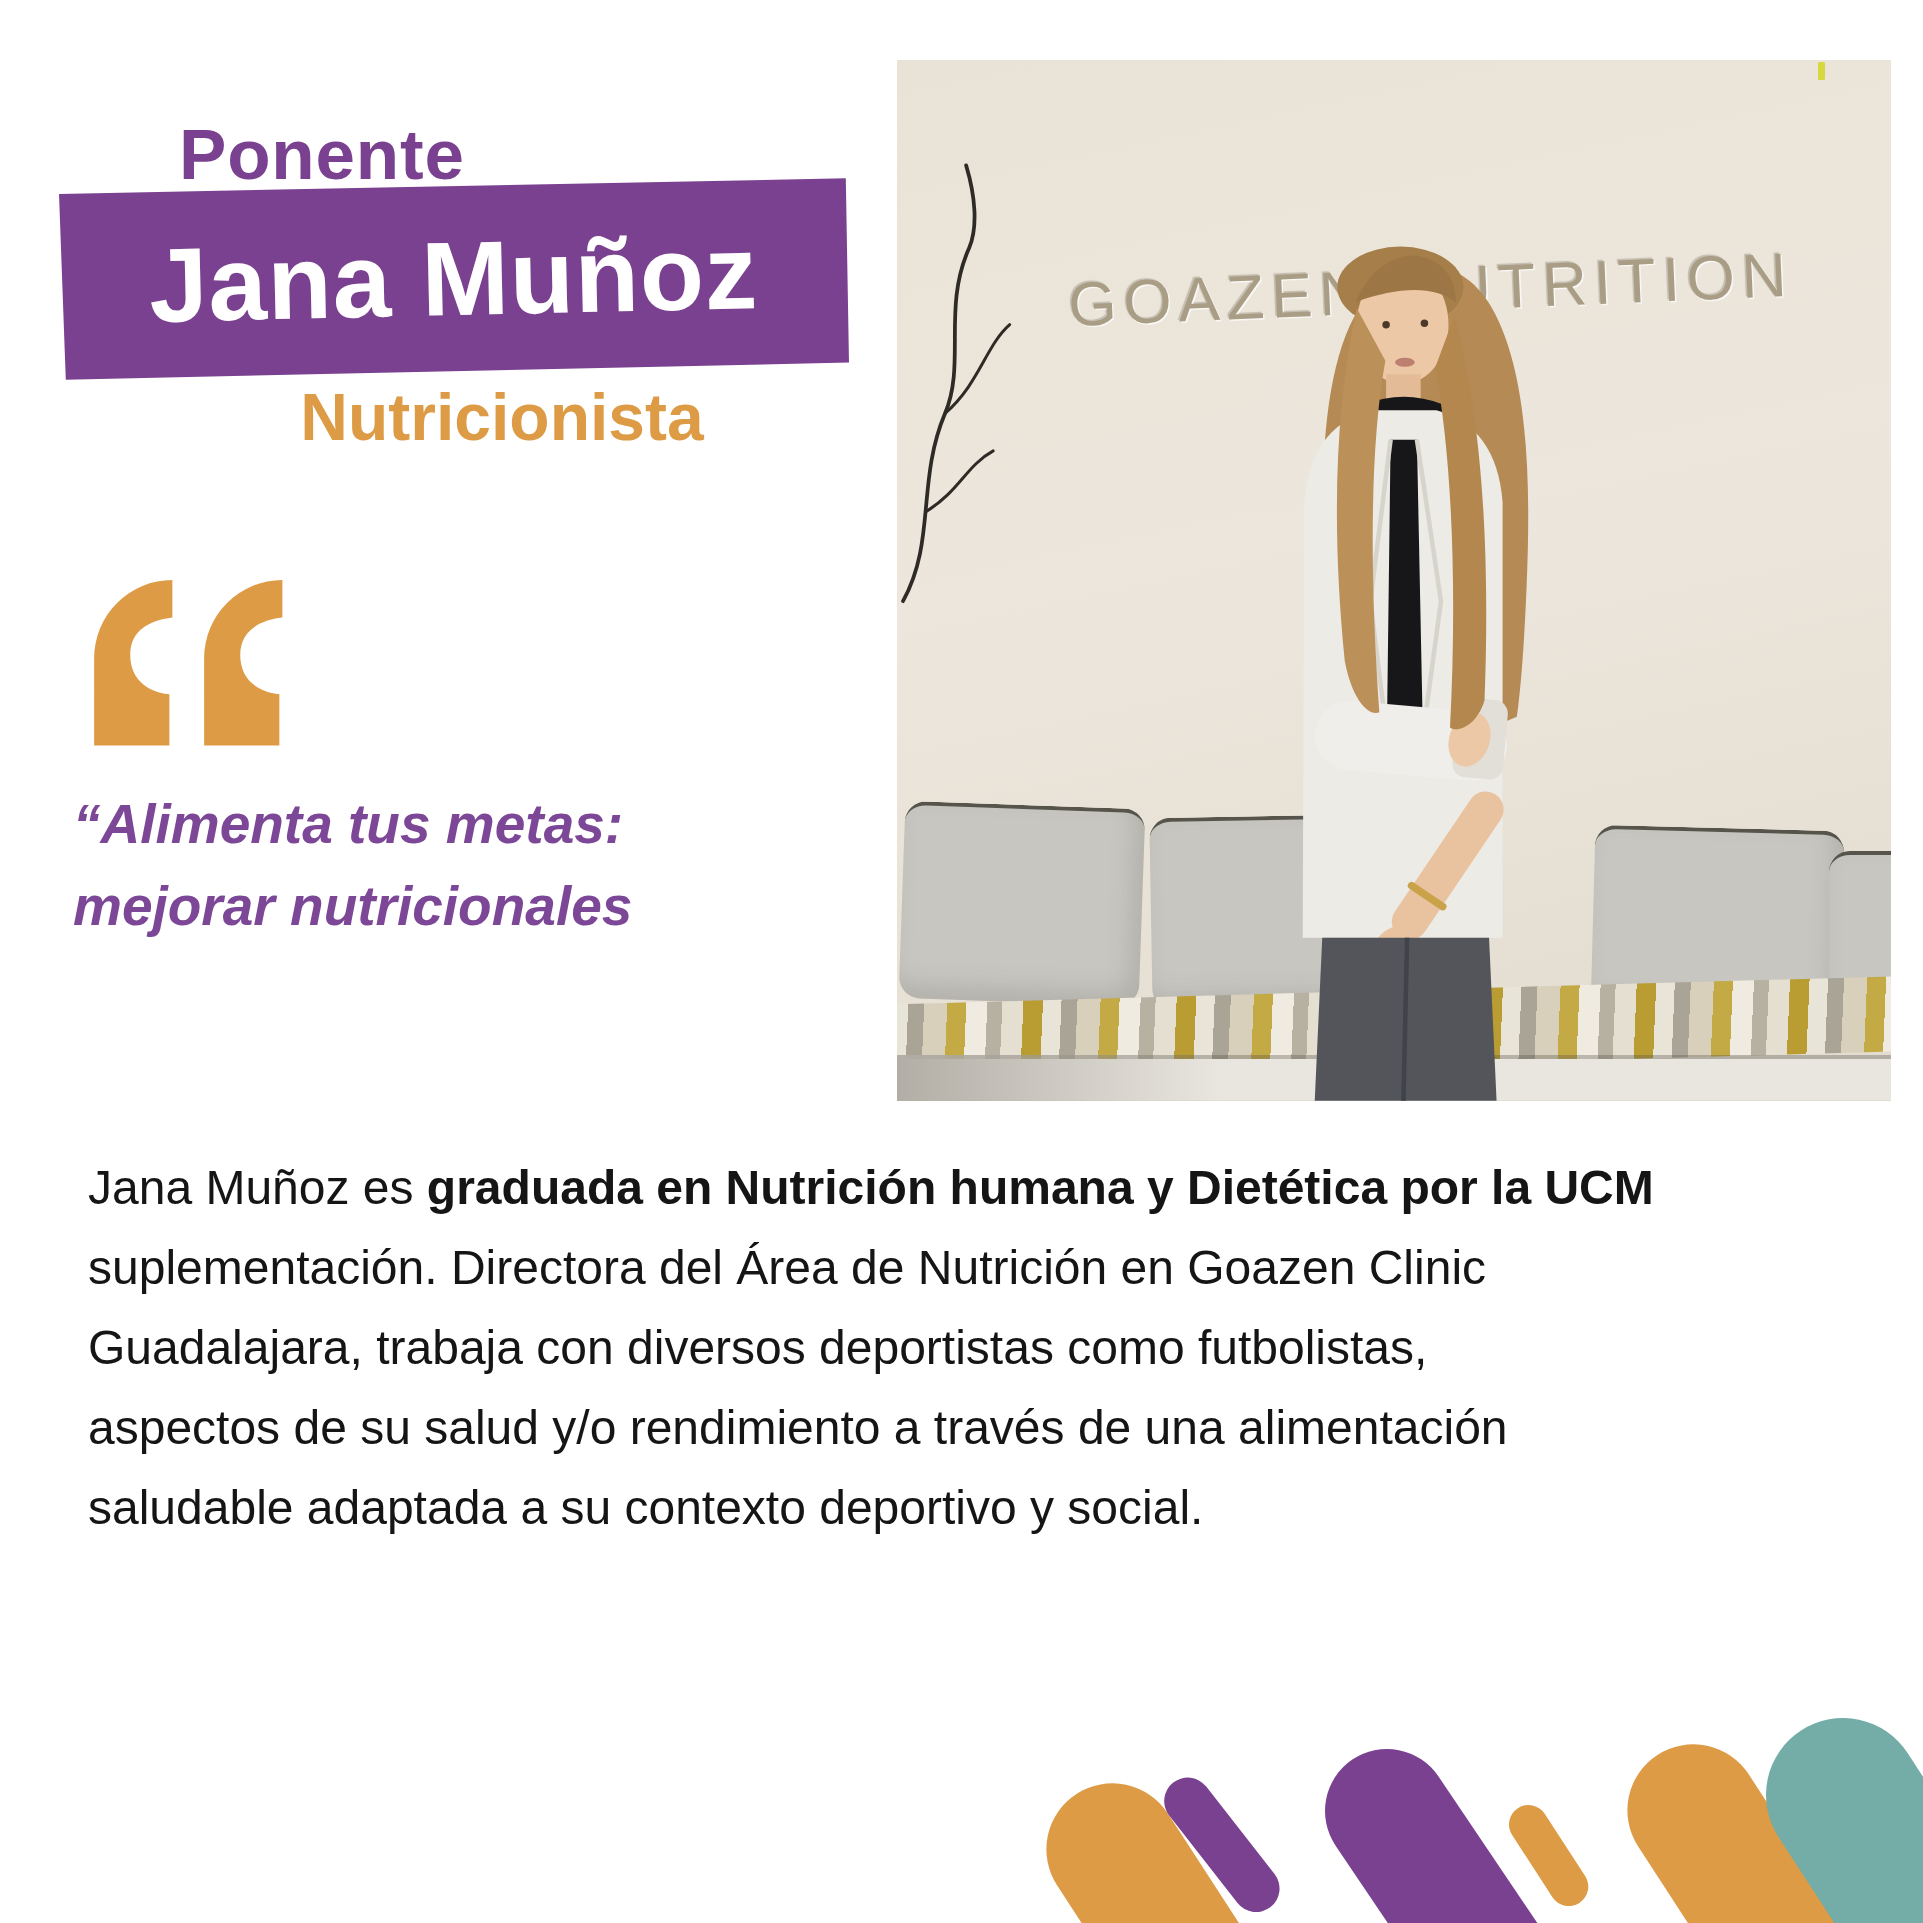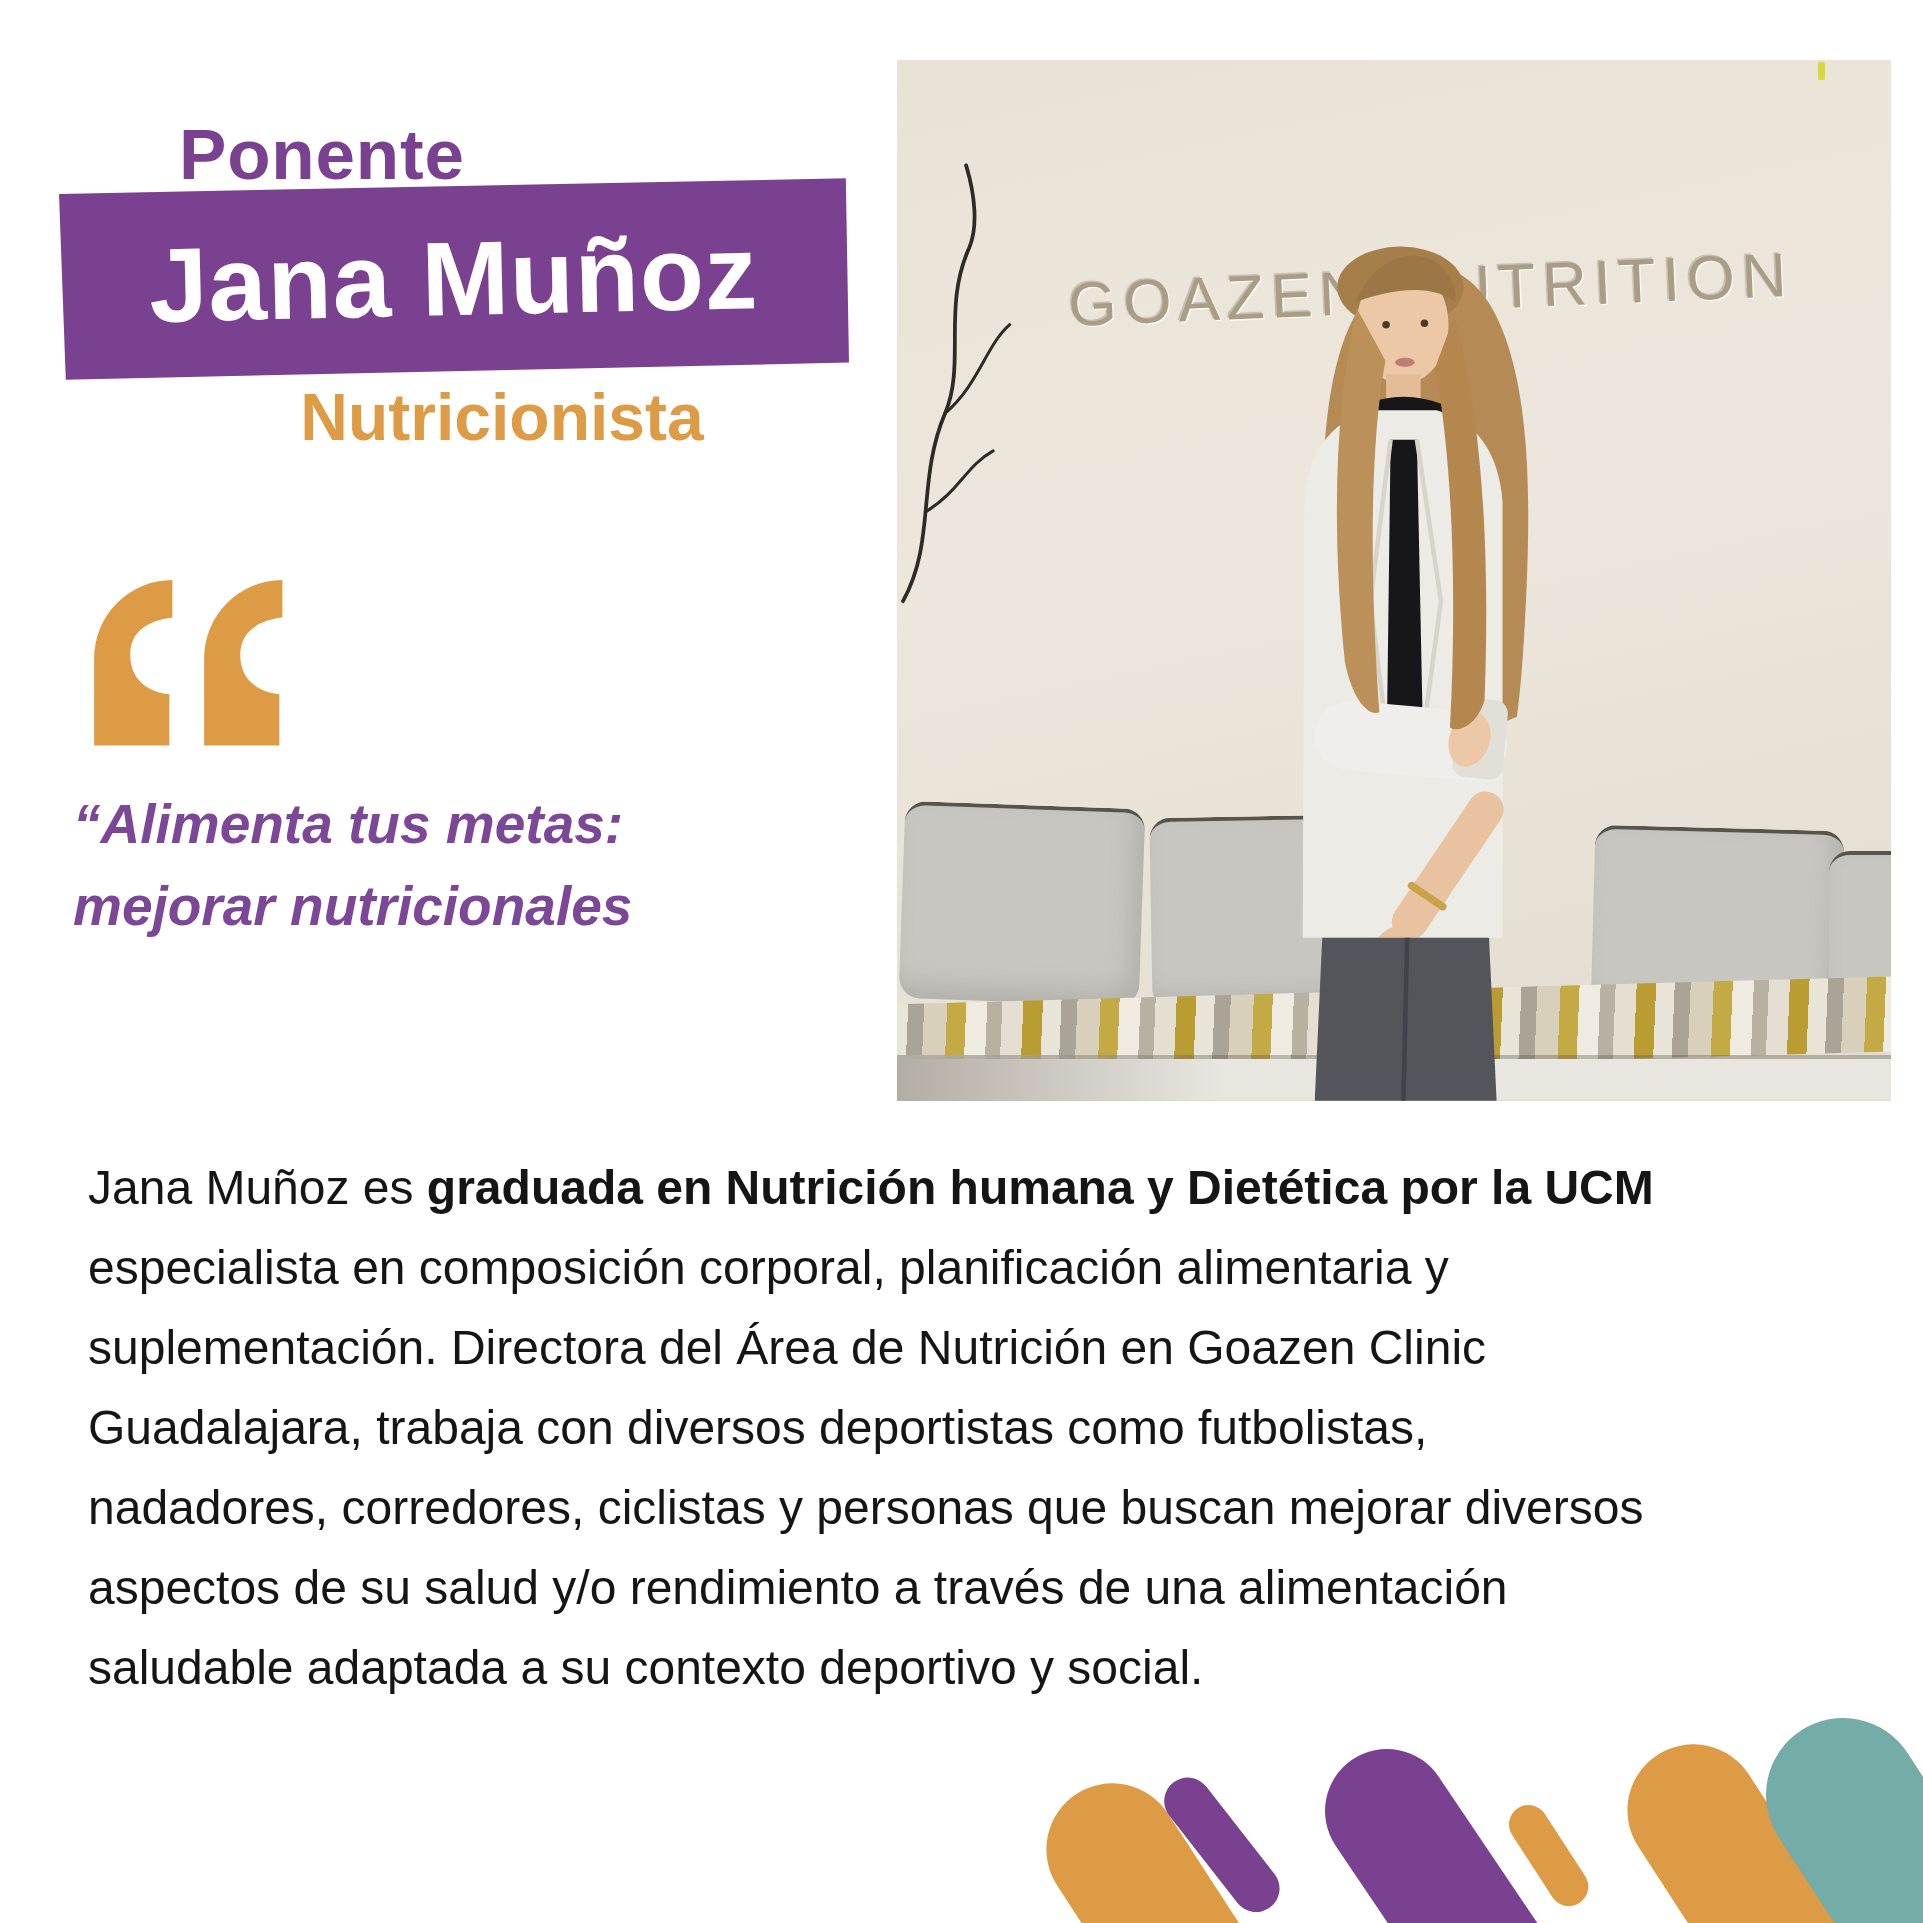--- a/index.html
+++ b/index.html
@@ -86,24 +86,22 @@
     </svg>
   </div>
 
   <div class="quote">
       <p>“Alimenta tus metas:</p>
       <p>mejorar nutricionales</p>
     </div>
 
   <div class="bio">
       <p><span>Jana Muñoz es </span><span class="b">graduada en Nutrición humana y Dietética por la UCM</span></p>
-      <p><span>especialista en composición corporal, planificación alimentaria y</span></p>
       <p><span>suplementación. Directora del Área de Nutrición en Goazen Clinic</span></p>
       <p><span>Guadalajara, trabaja con diversos deportistas como futbolistas,</span></p>
-      <p><span>nadadores, corredores, ciclistas y personas que buscan mejorar diversos</span></p>
       <p><span>aspectos de su salud y/o rendimiento a través de una alimentación</span></p>
       <p><span>saludable adaptada a su contexto deportivo y social.</span></p>
     </div>
 
   <div class="photo">
     <div class="tick"></div>
     <div class="sign">GOAZEN NUTRITION</div>
 
     <div class="cushion c1"></div>
     <div class="cushion c2"></div>

